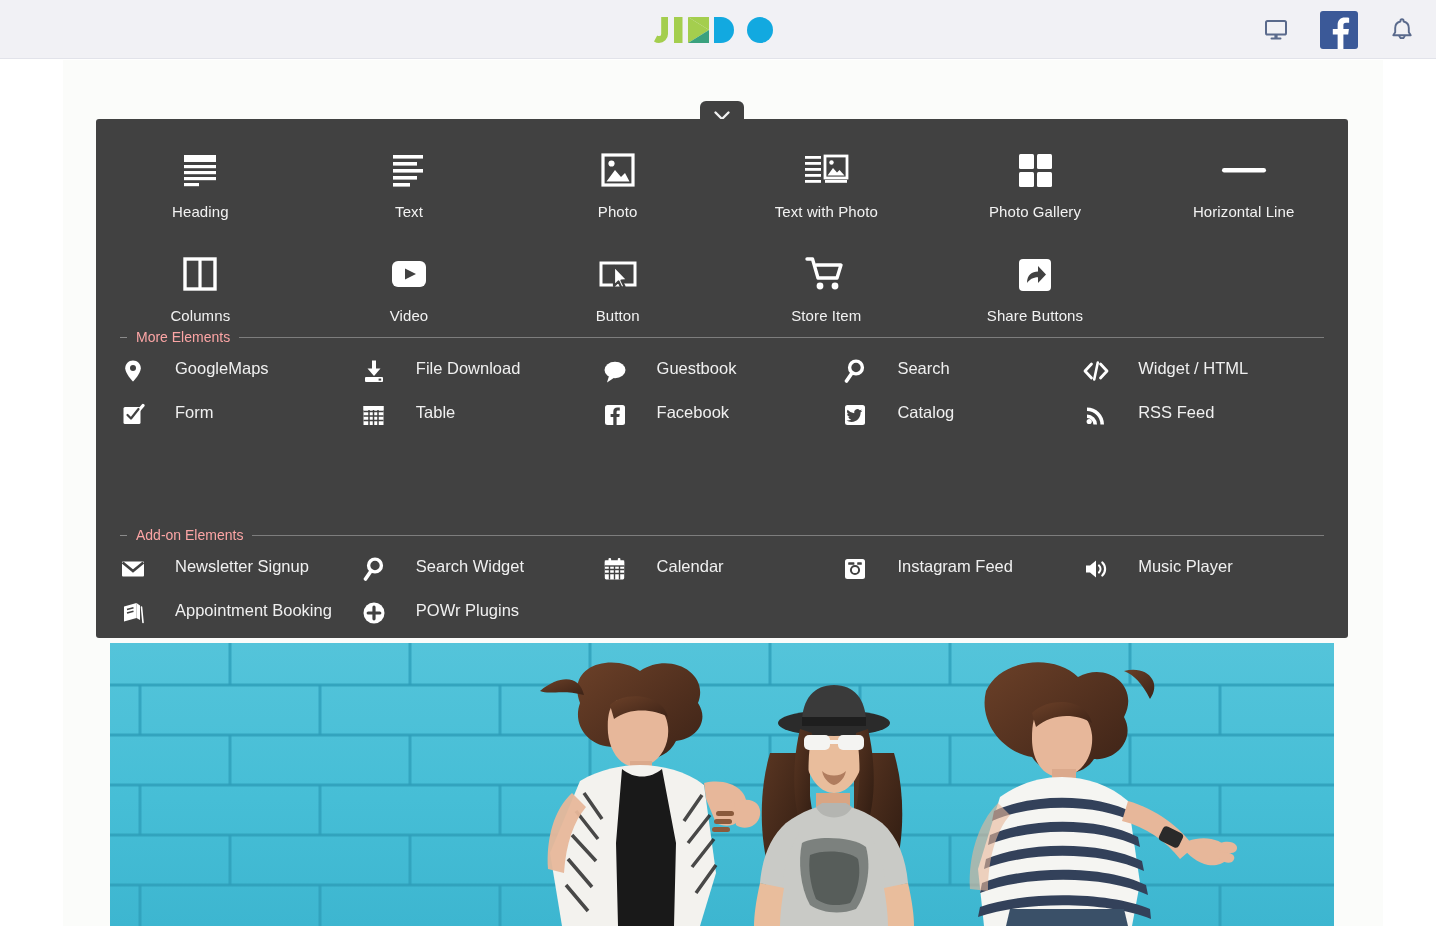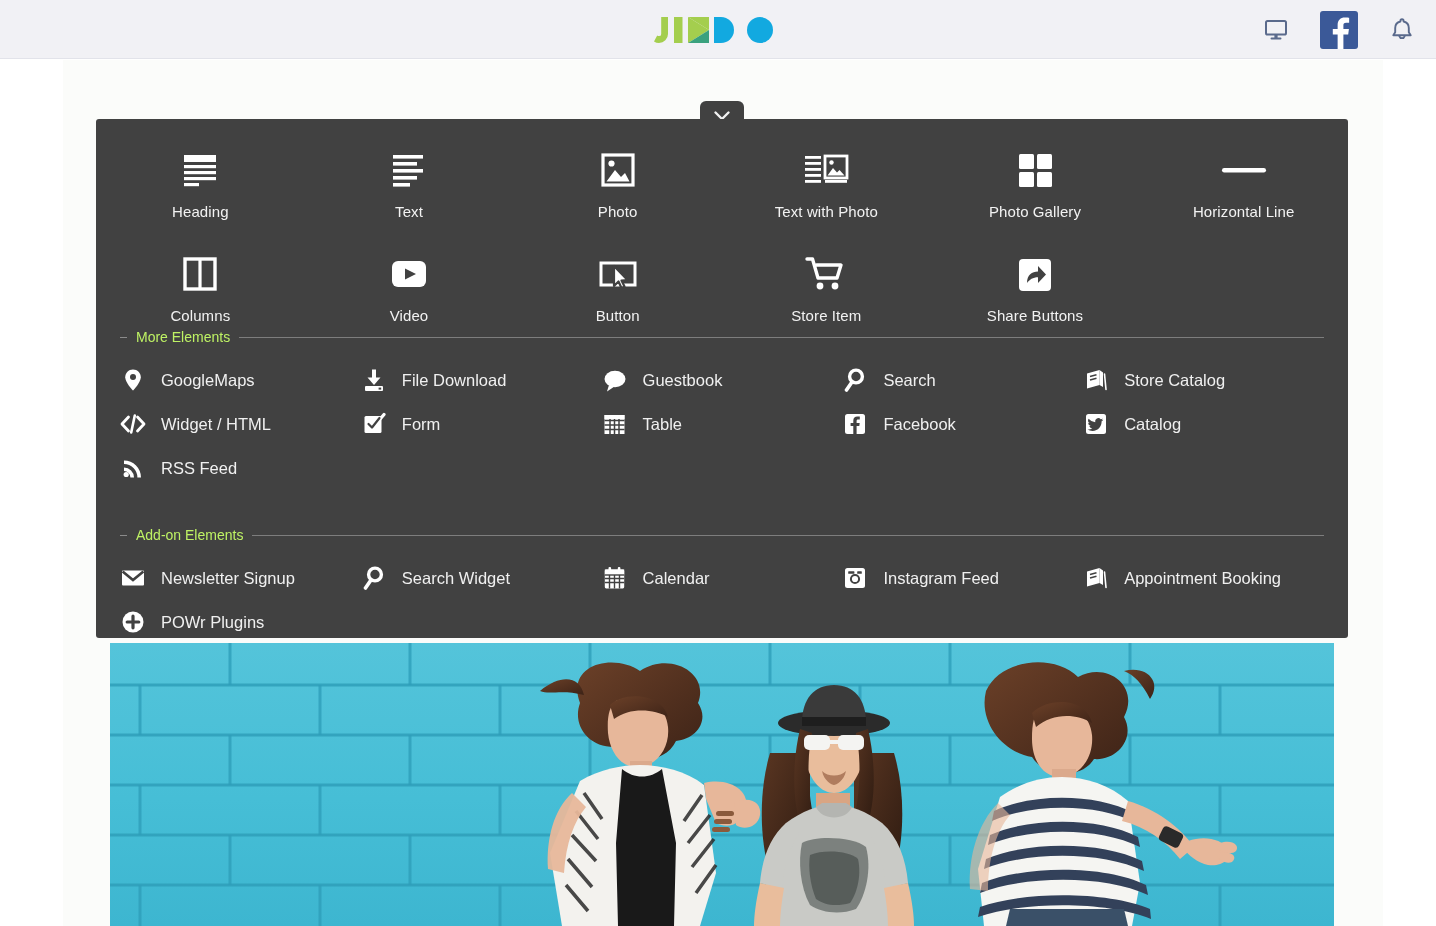--- a/index.html
+++ b/index.html
@@ -71,31 +71,31 @@
   
   .section{
     position:absolute; left:24px; width:1204px;
   }
   .sec-head{
     display:flex; align-items:center; gap:9px;
     height:16px;
   }
   .sec-dash{ width:7px; height:1px; background:#8b8b8b; flex:0 0 auto; }
   .sec-title{
-    color:#bef264; font-size:14px; line-height:16px; white-space:nowrap;
+    color:#fca5a5; font-size:14px; line-height:16px; white-space:nowrap;
   }
   .sec-rule{ flex:1 1 auto; height:1px; background:#7d7d7d; }
 
   .small-grid{
     margin-top:13px;
     display:grid; grid-template-columns:repeat(5,1fr);
     row-gap:0px;
   }
   .small-item{
-    display:flex; align-items:center; gap:15px;
+    display:flex; gap:29px;
     height:44px; cursor:pointer;
   }
   .small-icon{
     width:26px; height:26px; flex:0 0 26px;
     display:flex; align-items:center; justify-content:center;
   }
   .small-label{
     color:#f0f0f0; font-size:16.5px; line-height:20px; white-space:nowrap;
   }
 
@@ -337,31 +337,20 @@
       <div class="small-item">
         <span class="small-icon">
           <svg width="22" height="24" viewBox="0 0 22 24" aria-hidden="true">
             <circle cx="12" cy="8.5" r="6.4" fill="none" stroke="#fff" stroke-width="3.4"></circle>
             <path d="M8 14 L2.5 22" stroke="#fff" stroke-width="3.6" stroke-linecap="round"></path>
           </svg>
         </span>
         <span class="small-label">Search</span>
       </div>
 
-      <div class="small-item">
-        <span class="small-icon">
-          <svg width="24" height="24" viewBox="0 0 24 24" aria-hidden="true">
-            <path d="M3 5.5 L15.5 2 L15.5 17 L3 20.5 z" fill="#fff"></path>
-            <path d="M15.5 2 L19 4.5 L19 19 L15.5 17 z" fill="#fff"></path>
-            <path d="M6 8.5 L12.5 6.7 M6 12 L12.5 10.2" stroke="#414141" stroke-width="1.5"></path>
-            <path d="M20.5 6 L22 21.5" stroke="#fff" stroke-width="1.6" stroke-linecap="round"></path>
-          </svg>
-        </span>
-        <span class="small-label">Store Catalog</span>
-      </div>
 
       <div class="small-item">
         <span class="small-icon">
           <svg width="26" height="22" viewBox="0 0 26 22" aria-hidden="true">
             <path d="M8.5 4 L2 11 L8.5 18" fill="none" stroke="#fff" stroke-width="2.8" stroke-linecap="round" stroke-linejoin="round"></path>
             <path d="M17.5 4 L24 11 L17.5 18" fill="none" stroke="#fff" stroke-width="2.8" stroke-linecap="round" stroke-linejoin="round"></path>
             <path d="M14.8 2.5 L11.2 19.5" stroke="#fff" stroke-width="2.6" stroke-linecap="round"></path>
           </svg>
         </span>
         <span class="small-label">Widget / HTML</span>
@@ -477,20 +466,30 @@
           <svg width="22" height="22" viewBox="0 0 22 22" aria-hidden="true">
             <rect x="1" y="1" width="20" height="20" rx="2.5" fill="#fff"></rect>
             <circle cx="11" cy="12" r="4.1" fill="none" stroke="#414141" stroke-width="2"></circle>
             <rect x="13.2" y="4.2" width="4.6" height="2.6" rx="0.6" fill="#414141"></rect>
             <rect x="4.2" y="4.2" width="6.2" height="2.6" rx="0.6" fill="#414141"></rect>
           </svg>
         </span>
         <span class="small-label">Instagram Feed</span>
       </div>
 
+      <div class="small-item">
+        <span class="small-icon">
+          <svg width="24" height="22" viewBox="0 0 24 22" aria-hidden="true">
+            <path d="M2 7.5 h4 L12 2.5 v17 L6 14.5 h-4 z" fill="#fff"></path>
+            <path d="M15 7.5 a5 5 0 0 1 0 7" fill="none" stroke="#fff" stroke-width="2.2" stroke-linecap="round"></path>
+            <path d="M18.3 4.5 a9 9 0 0 1 0 13" fill="none" stroke="#fff" stroke-width="2.2" stroke-linecap="round"></path>
+          </svg>
+        </span>
+        <span class="small-label">Music Player</span>
+      </div>
 
       <div class="small-item">
         <span class="small-icon">
           <svg width="24" height="24" viewBox="0 0 24 24" aria-hidden="true">
             <path d="M3 5.5 L15.5 2 L15.5 17 L3 20.5 z" fill="#fff"></path>
             <path d="M15.5 2 L19 4.5 L19 19 L15.5 17 z" fill="#fff"></path>
             <path d="M6 8.5 L12.5 6.7 M6 12 L12.5 10.2" stroke="#414141" stroke-width="1.5"></path>
             <path d="M20.5 6 L22 21.5" stroke="#fff" stroke-width="1.6" stroke-linecap="round"></path>
           </svg>
         </span>

